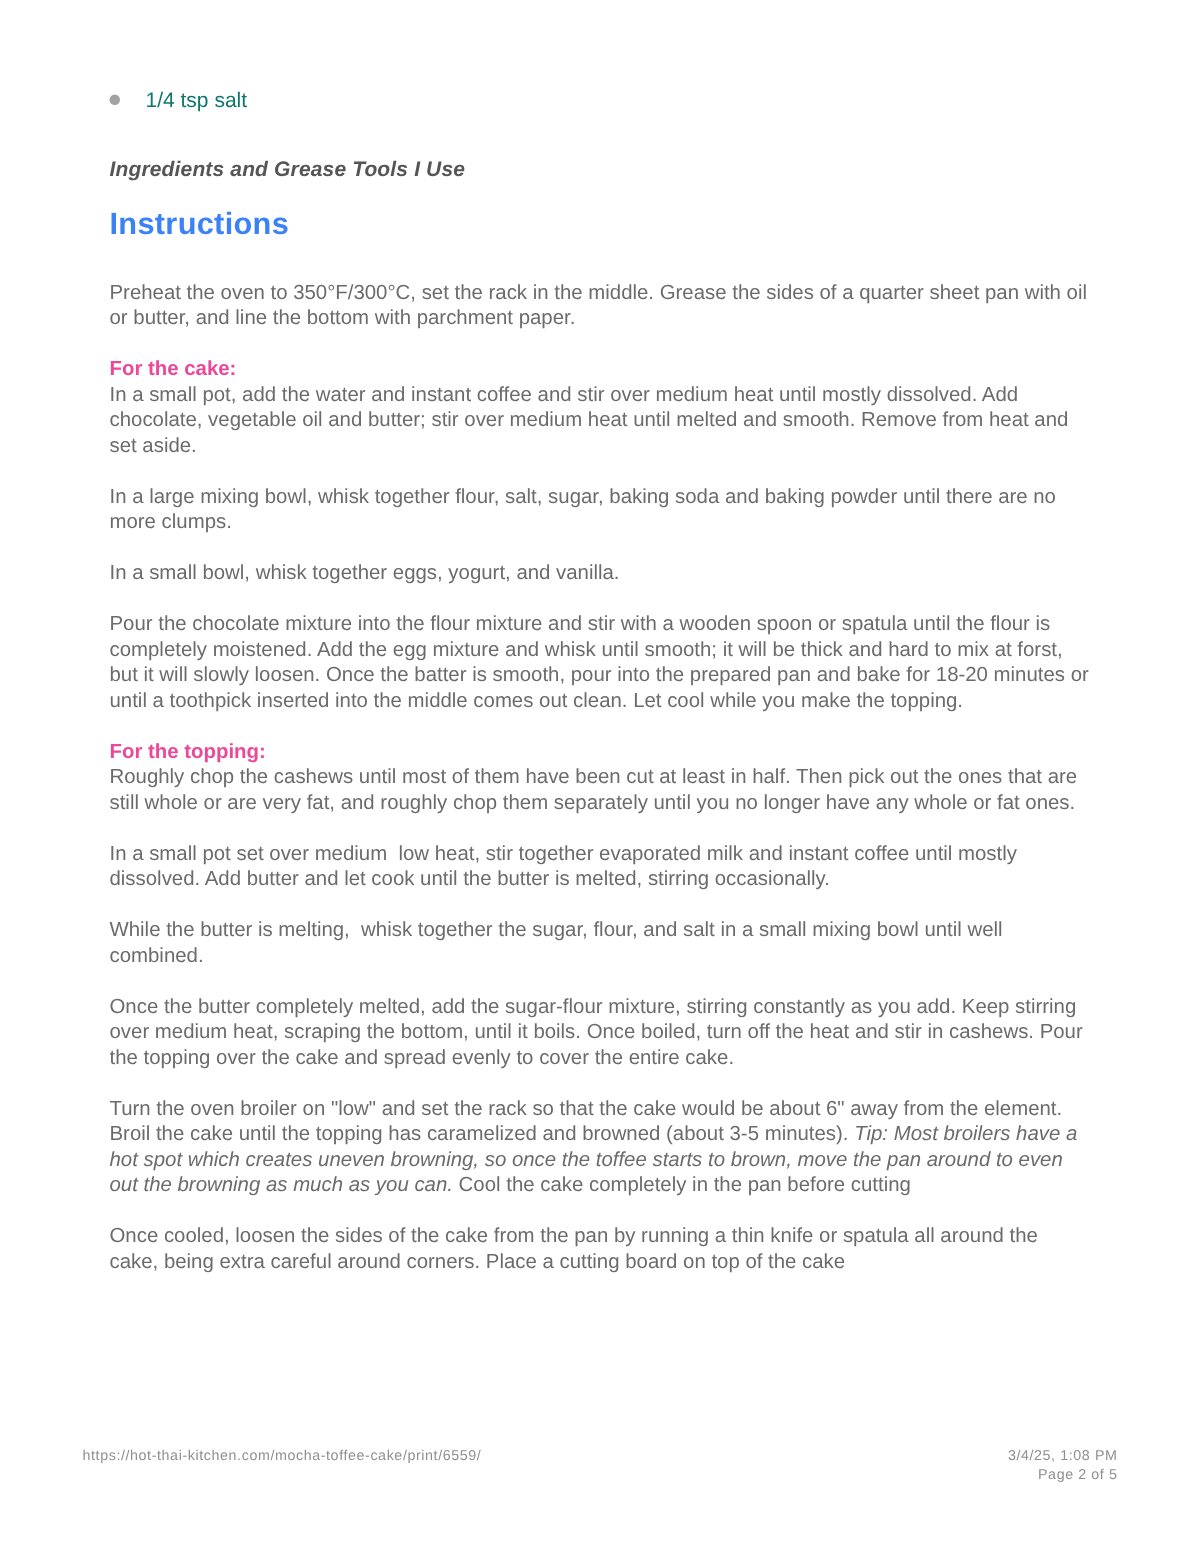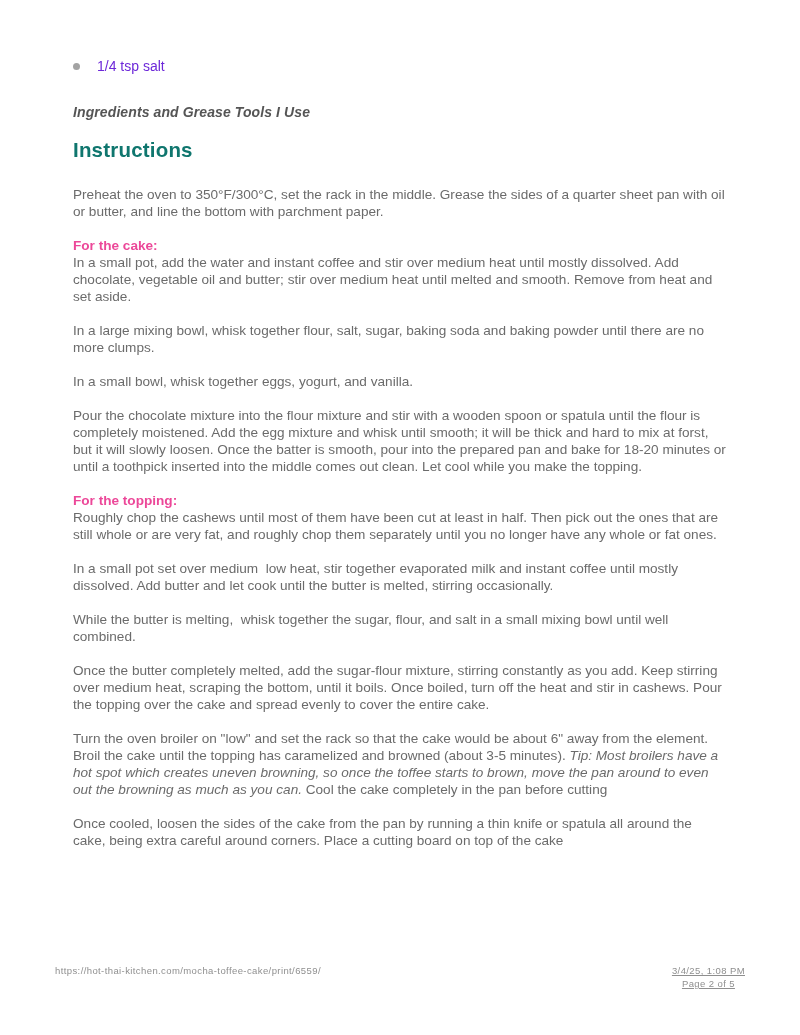--- a/index.html
+++ b/index.html
@@ -17,21 +17,21 @@
   }
   .content {
     padding: 57px 72px 0 73px;
   }
   
   .bullet-row {
     display: flex;
     align-items: center;
     font-size: 14px;
     line-height: 18px;
-    color: #6d28d9;
+    color: #0f766e;
   }
   .bullet-dot {
     width: 7px;
     height: 7px;
     border-radius: 50%;
     background: #a3a3a3;
     margin-right: 17px;
     flex: 0 0 auto;
   }
   .link-heading {
@@ -39,21 +39,21 @@
     font-size: 14px;
     font-weight: 700;
     font-style: italic;
     color: #555555;
     letter-spacing: 0.1px;
   }
   h2.section-title {
     margin: 18px 0 0 0;
     font-size: 20.5px;
     font-weight: 700;
-    color: #0f766e;
+    color: #3b82f6;
     letter-spacing: 0.2px;
     line-height: 24px;
   }
   .paras {
     margin-top: 24px;
     max-width: 656px;
   }
   .paras p {
     margin: 0 0 17px 0;
     font-size: 13.6px;
@@ -76,22 +76,21 @@
     display: flex;
     justify-content: space-between;
     align-items: flex-start;
     font-size: 9.5px;
     line-height: 13px;
     letter-spacing: 0.4px;
     color: #8f8f8f;
     font-weight: 500;
   }
   .page-footer .right {
-    text-align: center;
-    text-decoration: underline;
+    text-align: right;
   }
 </style>
 </head>
 <body>
 
 <div class="content">
 
   <div>
       <div class="bullet-row">
         <span class="bullet-dot"></span>

